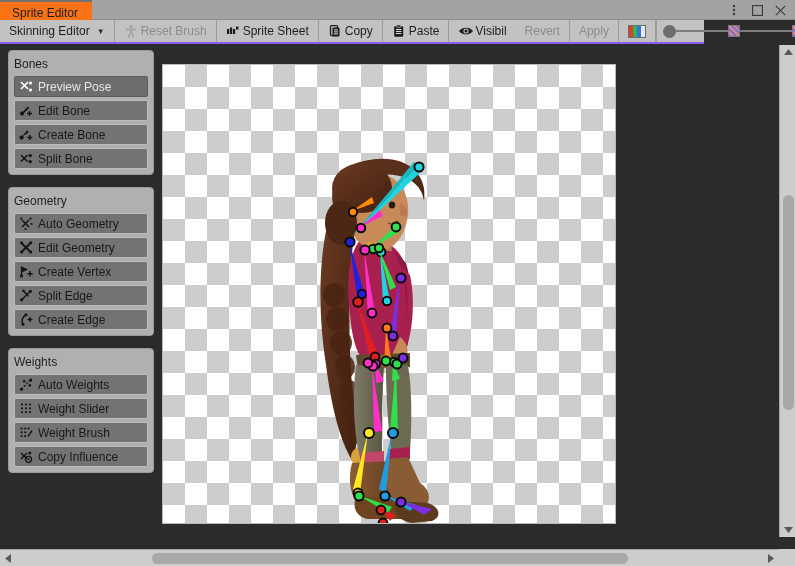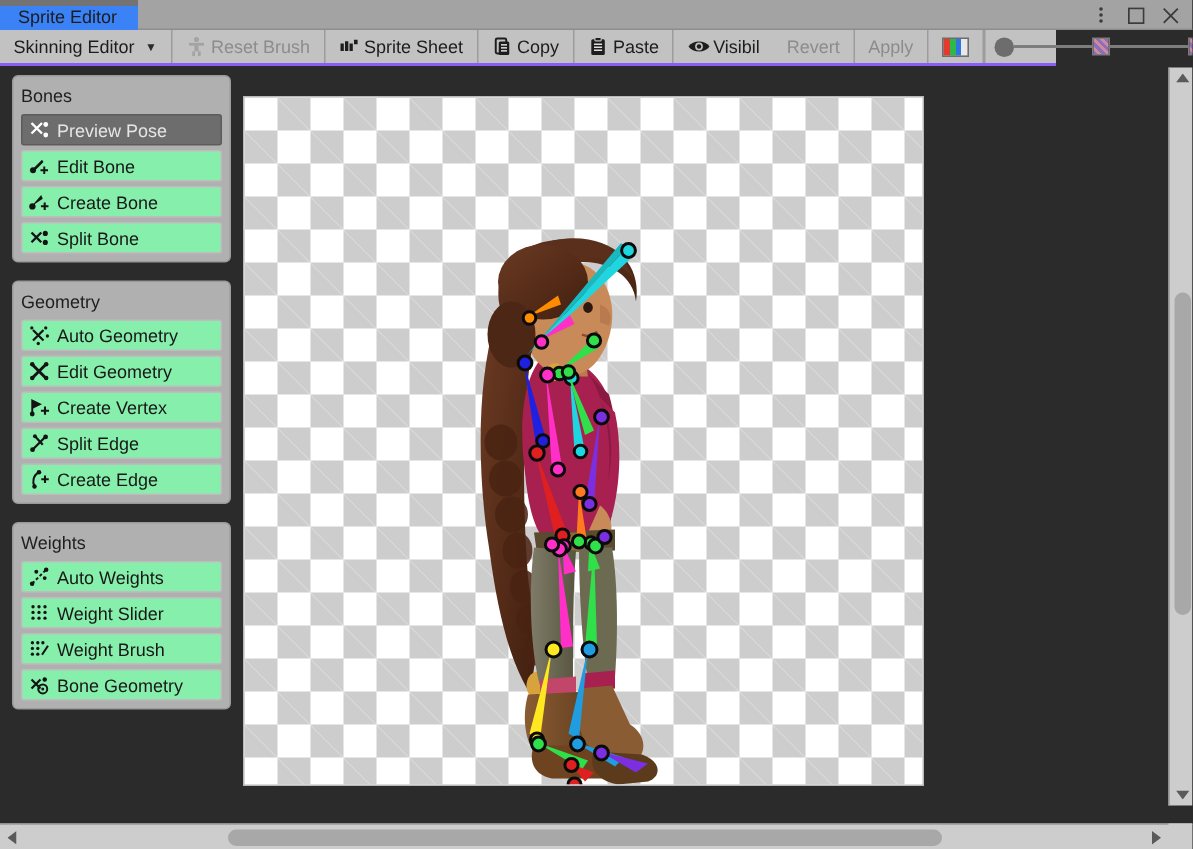--- a/index.html
+++ b/index.html
@@ -17,23 +17,23 @@
 
   
   .titlebar {
     position: absolute; left: 0; top: 0; width: 795px; height: 20px;
     background: #a3a3a3;
     border-bottom: 1px solid #8e8e8e;
   }
   .tab {
     position: absolute; left: 0; top: 0; height: 20px;
     padding: 0 14px 0 12px;
-    background: #3b82f6;
-    border-top: 4px solid #737373;
-    display: flex; align-items: flex-start;
+    background: #f97316;
+    border-top: 2px solid #737373;
+    display: flex; align-items: flex-end;
     font-size: 12px; color: #1c1c1c;
     white-space: nowrap;
   }
   .win-controls {
     position: absolute; right: 4px; top: 0; height: 20px;
     display: flex; align-items: center; gap: 9px;
     padding-right: 4px;
   }
   .wc { color: #3b3b3b; font-size: 13px; line-height: 1;
         display: flex; align-items: center; justify-content: center;
@@ -101,21 +101,21 @@
     margin-bottom: 12px;
     border: 1px solid #9a9a9a;
   }
   .group-title {
     text-align: left; font-size: 12px; color: #1f1f1f;
     padding: 2px 0 5px 0;
   }
   .tool-btn {
     display: flex; align-items: center; gap: 4px;
     height: 21px; margin-bottom: 3px;
-    background: #86efac;
+    background: #737373;
     border: 1px solid #bdbdbd;
     border-radius: 2px;
     padding-left: 4px;
     font-size: 12px; color: #181818;
     white-space: nowrap; overflow: hidden;
   }
   .tool-btn:last-child { margin-bottom: 0; }
   .tool-btn.active {
     background: #6d6d6d; border-color: #5c5c5c; color: #e5e5e5;
   }
@@ -463,21 +463,21 @@
 
         <div class="tool-btn">
           <span class="tool-icon">
             <svg width="15" height="15" viewBox="0 0 15 15">
               <path d="M2 4 L8 10 M8 4 L2 10" stroke="#141414" stroke-width="1.5"></path>
               <circle cx="10.8" cy="4" r="1.5" fill="#141414"></circle>
               <circle cx="9.5" cy="10.3" r="3" fill="none" stroke="#141414" stroke-width="1.3"></circle>
               <circle cx="9.5" cy="10.3" r="1" fill="#141414"></circle>
             </svg>
           </span>
-          <span>Bone Geometry</span>
+          <span>Copy Influence</span>
         </div>
       </div>
     </div>
 
     <div class="canvas">
       <div class="sprite-layer">
         <svg width="452" height="458" viewBox="0 0 452 458">
           <defs>
             <linearGradient id="hairG" x1="0" y1="0" x2="1" y2="1">
               <stop offset="0" stop-color="#6b3a23"></stop>

